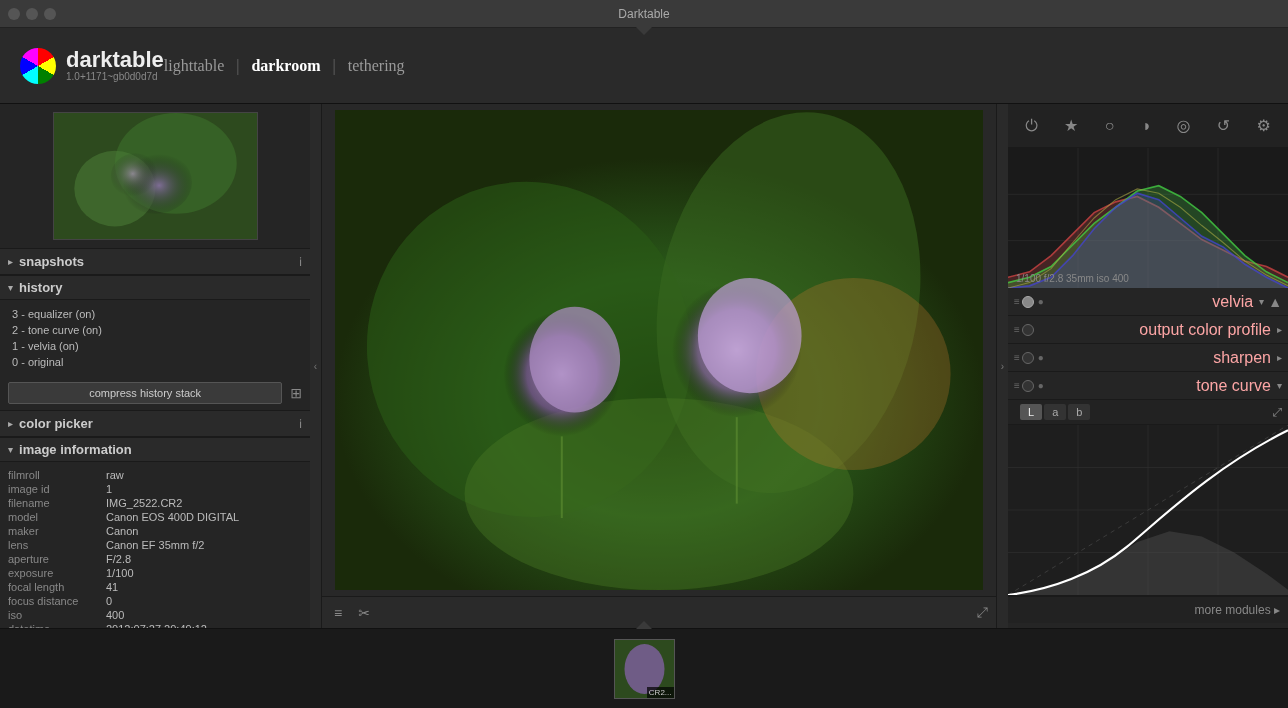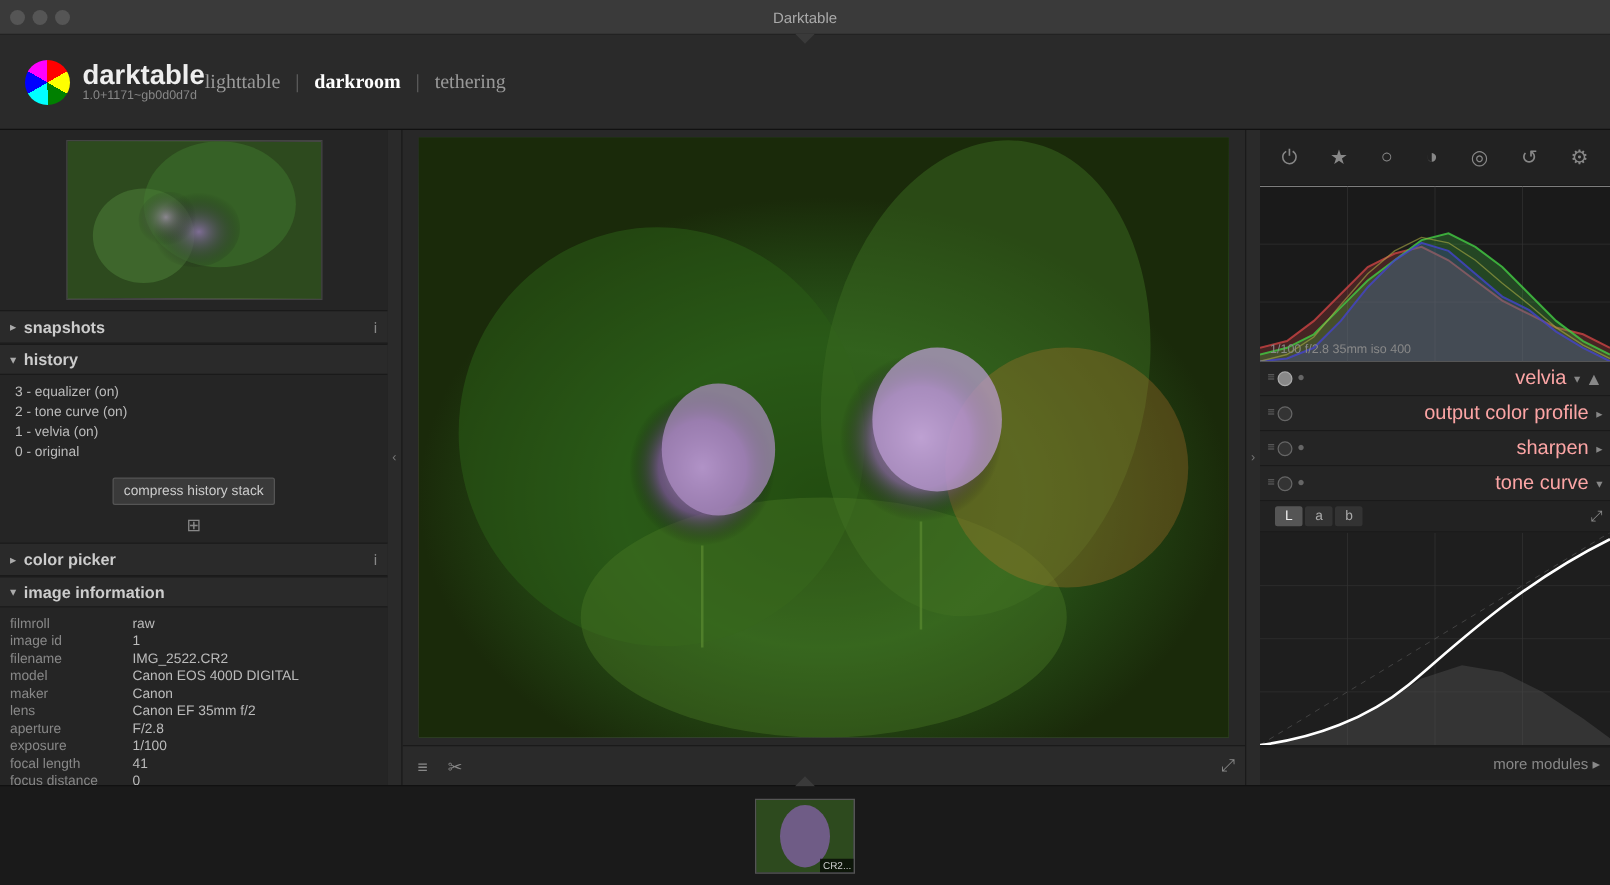--- a/index.html
+++ b/index.html
@@ -201,21 +201,20 @@
       padding: 2px 4px;
       color: #bbb;
       font-size: 11px;
       cursor: pointer;
     }
     .compress-btn-row {
       display: flex;
       align-items: center;
       padding: 6px 8px;
       gap: 8px;
-      flex-direction: column;
     }
     .compress-btn {
       flex: 1;
       background: #3a3a3a;
       border: 1px solid #555;
       color: #ccc;
       padding: 4px 8px;
       font-size: 11px;
       cursor: pointer;
       border-radius: 2px;
@@ -420,21 +419,21 @@
       height: 80px;
       background: #1a1a1a;
       display: flex;
       align-items: center;
       justify-content: center;
       border-top: 1px solid #111;
       flex-shrink: 0;
       position: relative;
     }
     .filmstrip-thumb {
-      width: 80px;
+      width: 61px;
       height: 60px;
       border: 1px solid #555;
       position: relative;
       overflow: hidden;
       background: linear-gradient(135deg, #2d4a1e, #6a5a8a);
     }
     .filmstrip-thumb-label {
       position: absolute;
       bottom: 0;
       right: 0;

